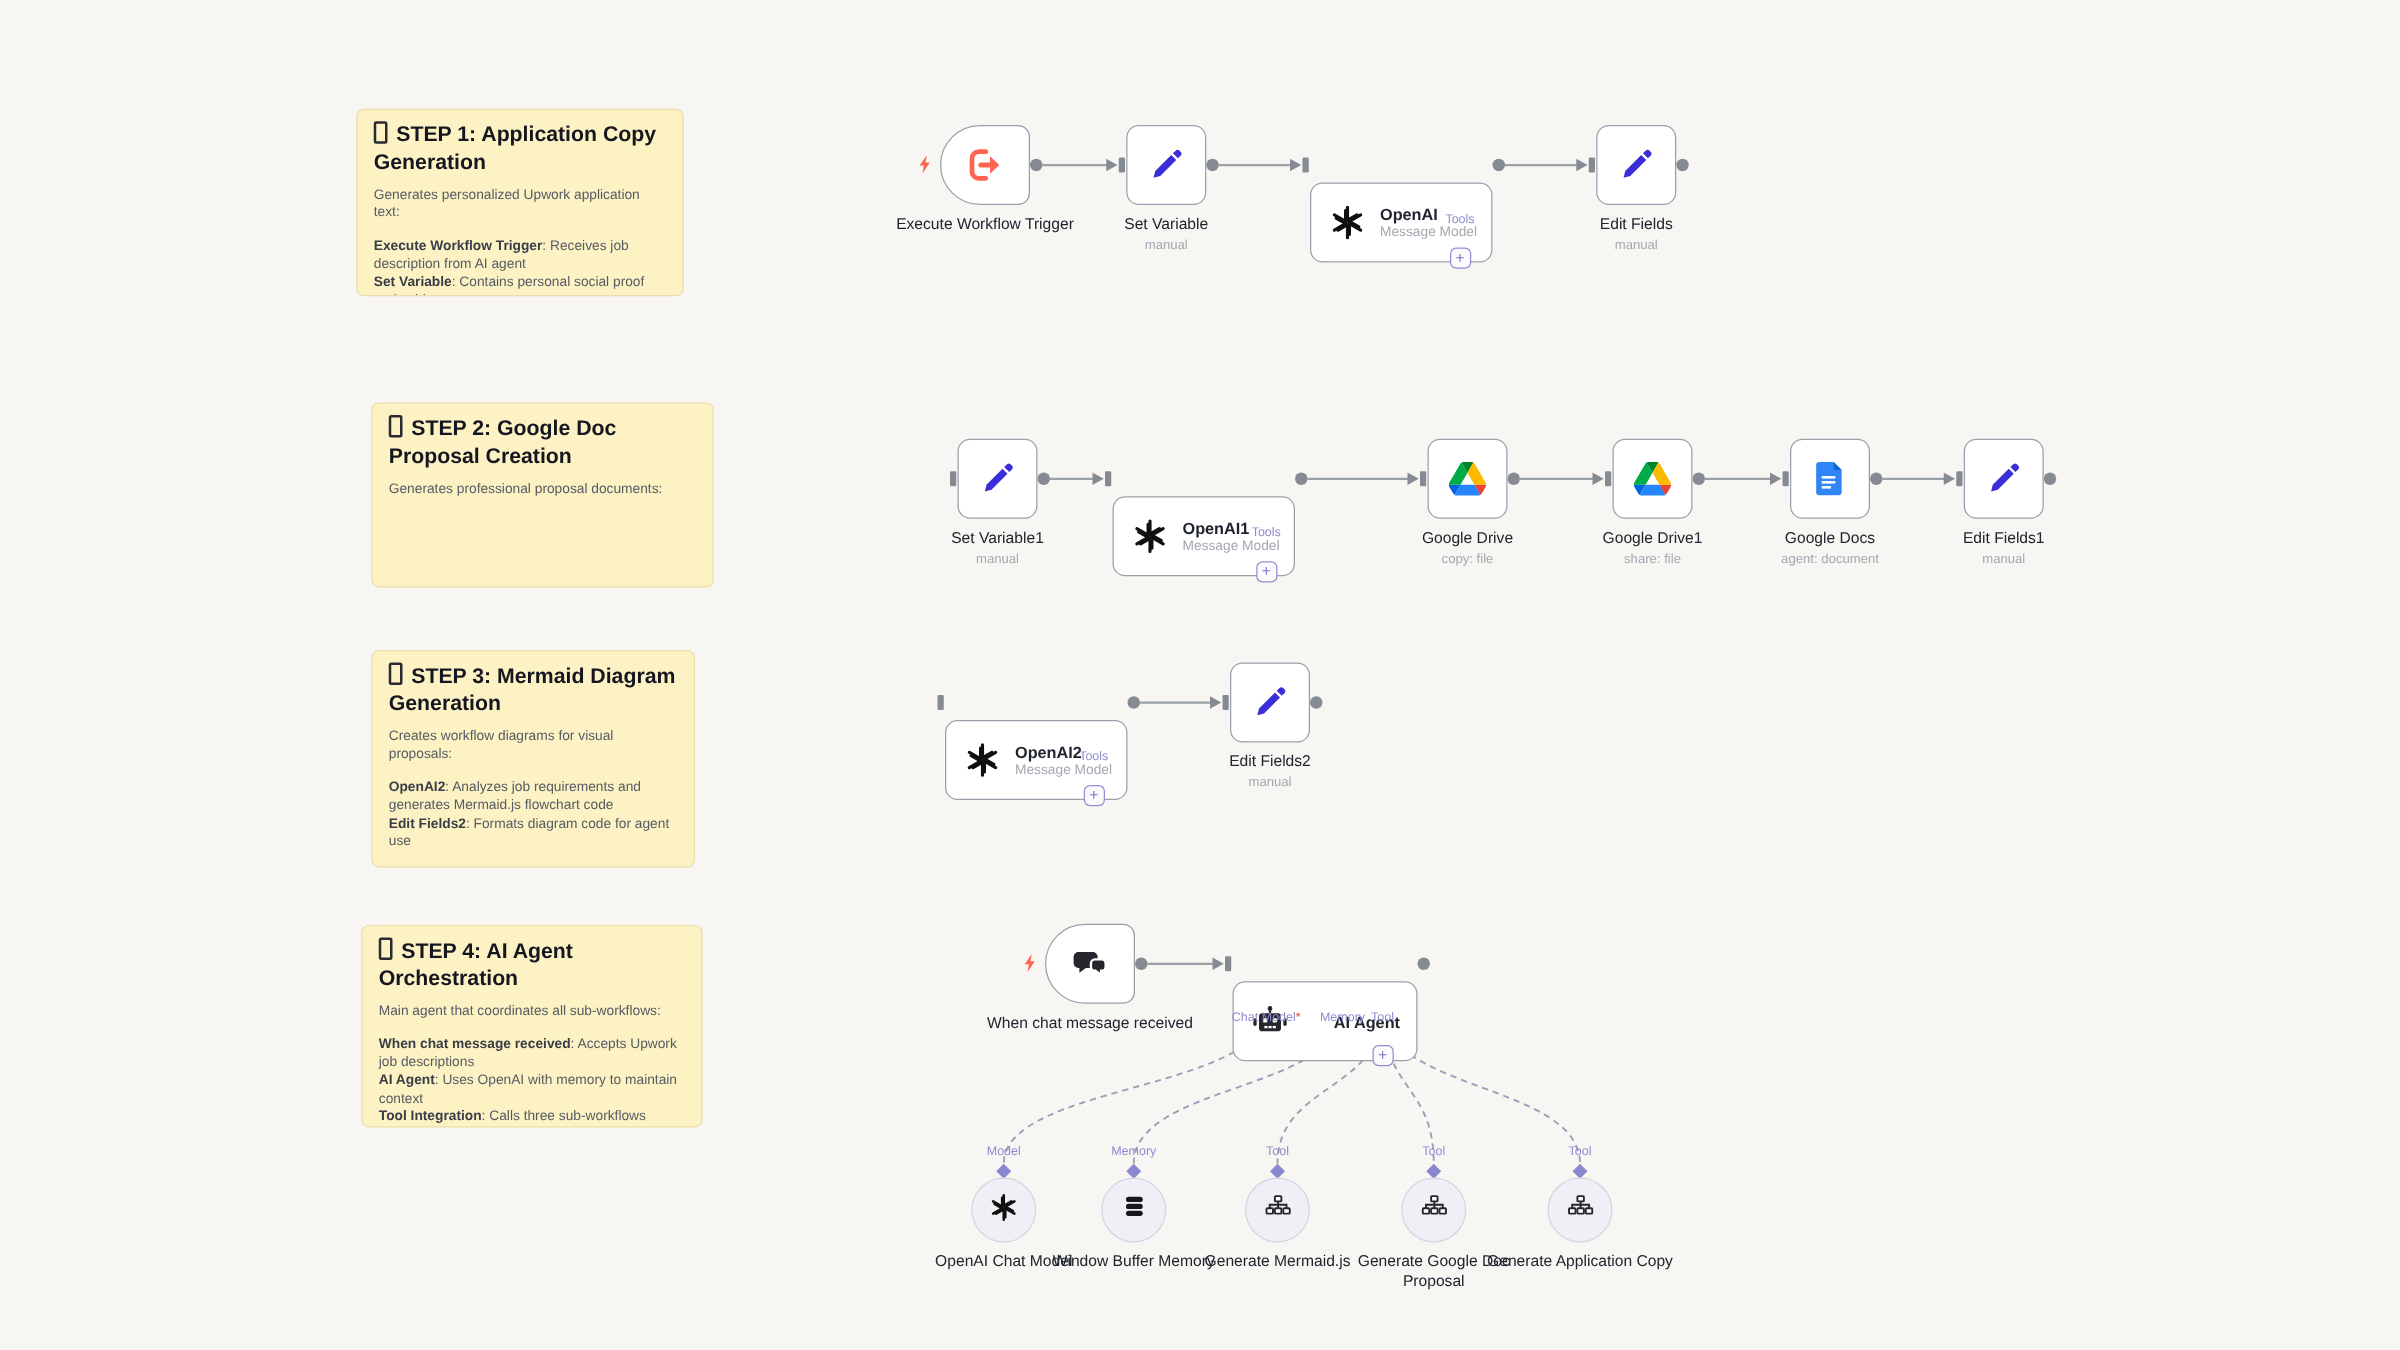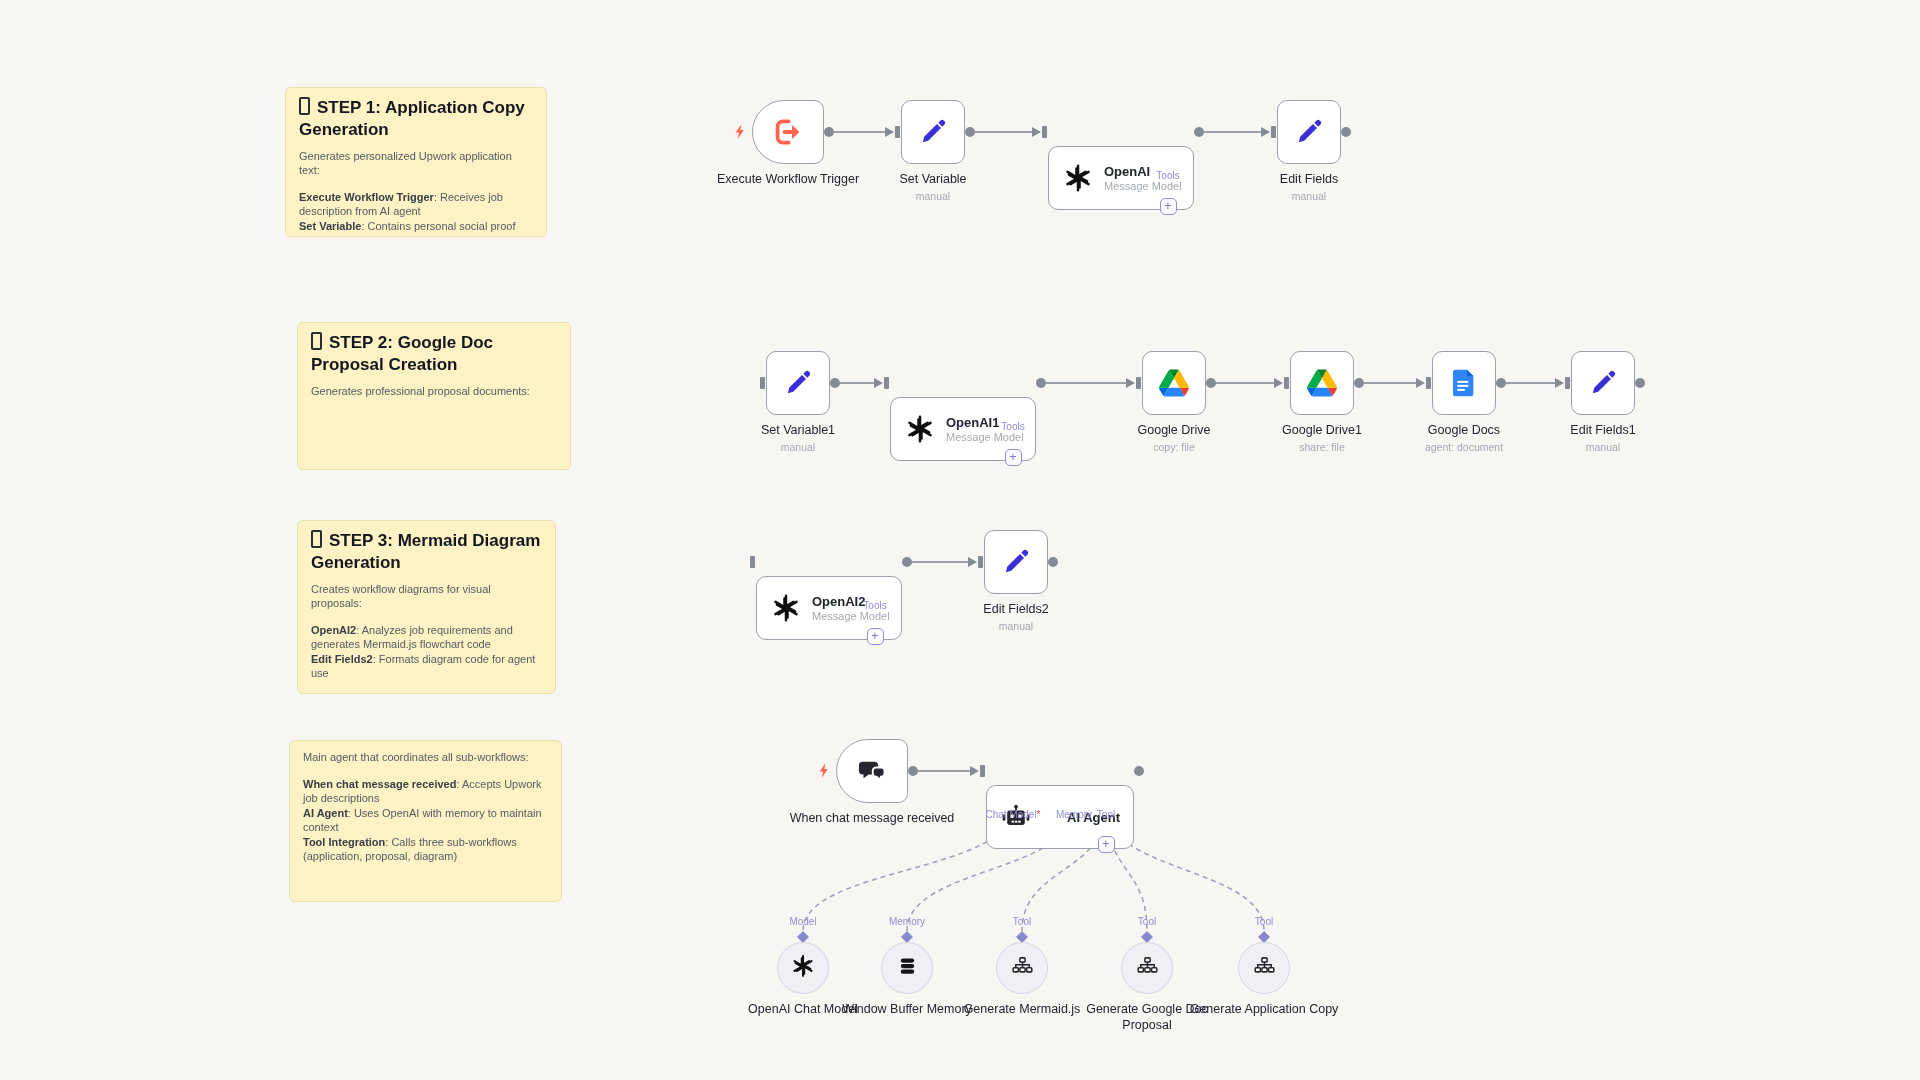--- a/index.html
+++ b/index.html
@@ -130,20 +130,21 @@
       </div>
       <div class="sticky" style="left: 297px; top: 520px; width: 259px; height: 174px;">
         <div class="s-title"><span class="glyph-box"></span><span>STEP 3: Mermaid Diagram Generation</span></div>
         <p class="s-intro">Creates workflow diagrams for visual proposals:</p>
         <div class="s-items">
           <div class="item"><b>OpenAI2</b><span>: Analyzes job requirements and generates Mermaid.js flowchart code</span></div>
           <div class="item"><b>Edit Fields2</b><span>: Formats diagram code for agent use</span></div>
         </div>
       </div>
       <div class="sticky" style="left: 289px; top: 740px; width: 273px; height: 162px;">
+        <div class="s-title"><span class="glyph-box"></span><span>STEP 4: AI Agent Orchestration</span></div>
         <p class="s-intro">Main agent that coordinates all sub-workflows:</p>
         <div class="s-items">
           <div class="item"><b>When chat message received</b><span>: Accepts Upwork job descriptions</span></div>
           <div class="item"><b>AI Agent</b><span>: Uses OpenAI with memory to maintain context</span></div>
           <div class="item"><b>Tool Integration</b><span>: Calls three sub-workflows (application, proposal, diagram)</span></div>
         </div>
       </div>
     </div>
   <div id="nodes">
       <div class="node trigger" style="left: 752px; top: 100px; width: 72px;">

